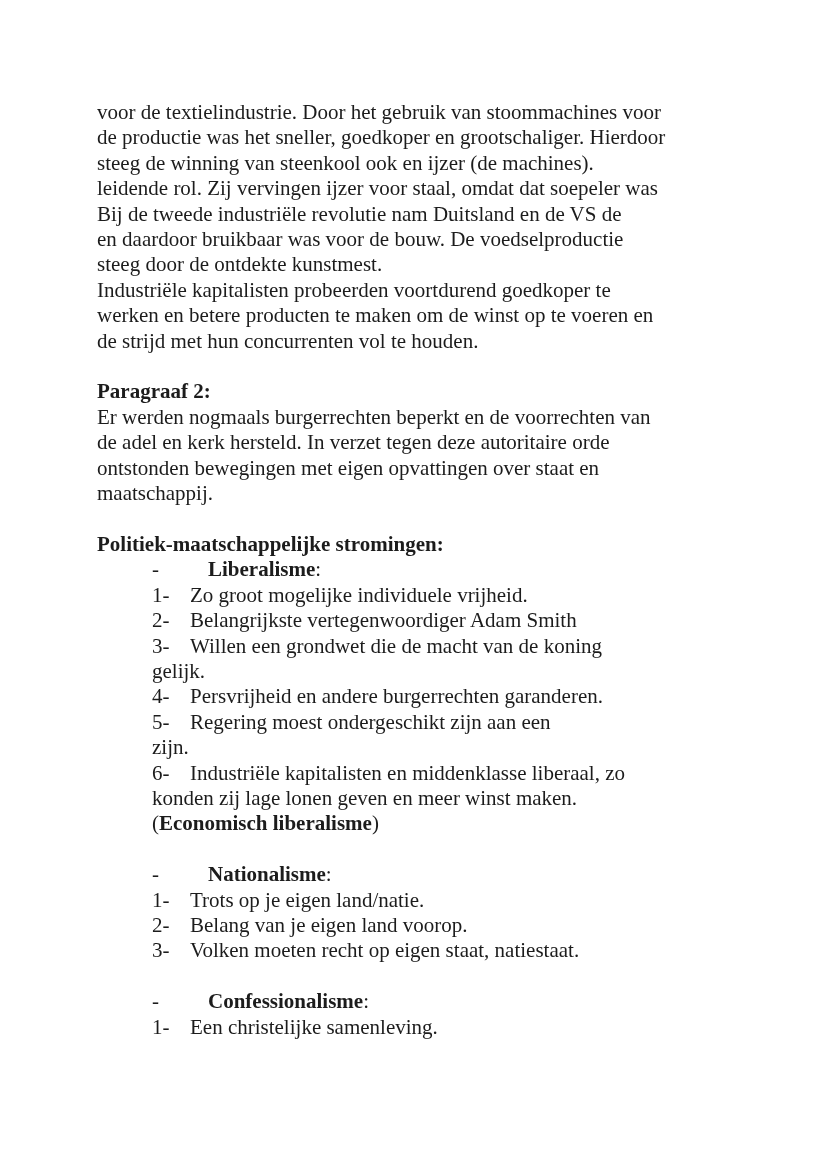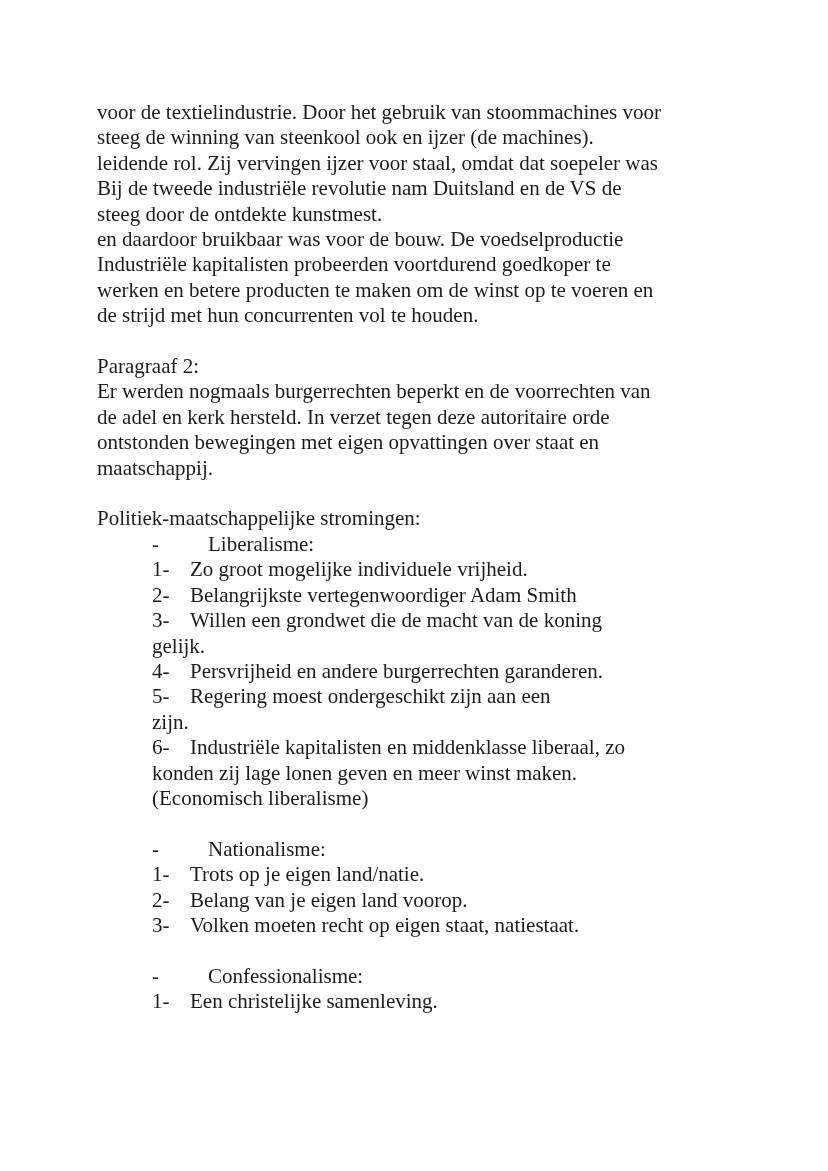--- a/index.html
+++ b/index.html
@@ -14,39 +14,40 @@
     position: absolute;
     left: 97px;
     top: 100px;
     width: 665px;
     font-family: "Liberation Serif", "DejaVu Serif", serif;
     font-size: 21px;
     line-height: 25.4px;
     color: #1c1c1c;
   }
   .ln { white-space: pre-wrap; min-height: 25.4px; }
-  .b { font-weight: 400; }
+  .b { font-weight: 700; }
   .i { }
   .indent { padding-left: 55px; }
   .num { display: inline-block; width: 38px; }
   .dash { display: inline-block; width: 56px; }
 </style>
 </head>
 <body>
 
 <div class="page" style="background: rgb(255, 255, 255);">
   <div class="content" style="color: rgb(28, 28, 28);">
 
     <div>
       <div class="ln">voor de textielindustrie. Door het gebruik van stoommachines voor</div>
+      <div class="ln">de productie was het sneller, goedkoper en grootschaliger. Hierdoor</div>
       <div class="ln">steeg de winning van steenkool ook en ijzer (de machines).</div>
       <div class="ln">leidende rol. Zij vervingen ijzer voor staal, omdat dat soepeler was</div>
       <div class="ln">Bij de tweede industriële revolutie nam Duitsland en de VS de</div>
+      <div class="ln">en daardoor bruikbaar was voor de bouw. De voedselproductie</div>
       <div class="ln">steeg door de ontdekte kunstmest.</div>
-      <div class="ln">en daardoor bruikbaar was voor de bouw. De voedselproductie</div>
       <div class="ln">Industriële kapitalisten probeerden voortdurend goedkoper te</div>
       <div class="ln">werken en betere producten te maken om de winst op te voeren en</div>
       <div class="ln">de strijd met hun concurrenten vol te houden.</div>
     </div>
 
     <div class="ln"></div>
 
     <div>
       <div class="ln b">Paragraaf 2:</div>
       <div class="ln">Er werden nogmaals burgerrechten beperkt en de voorrechten van</div>

